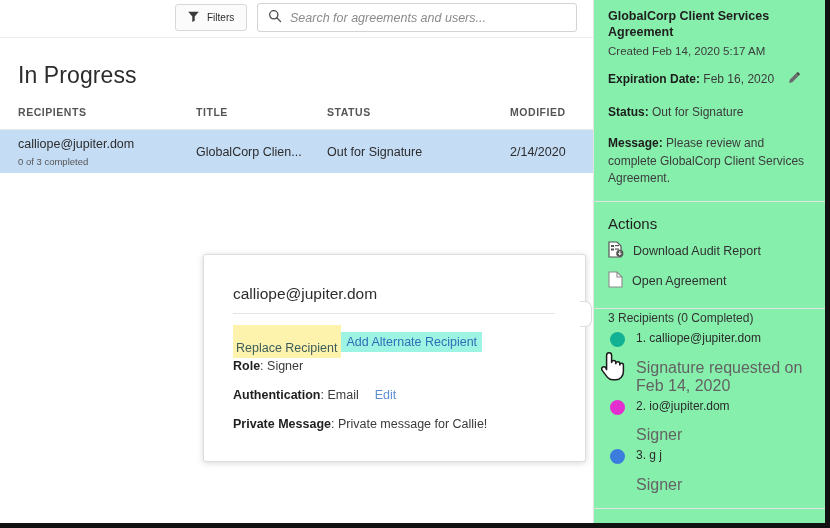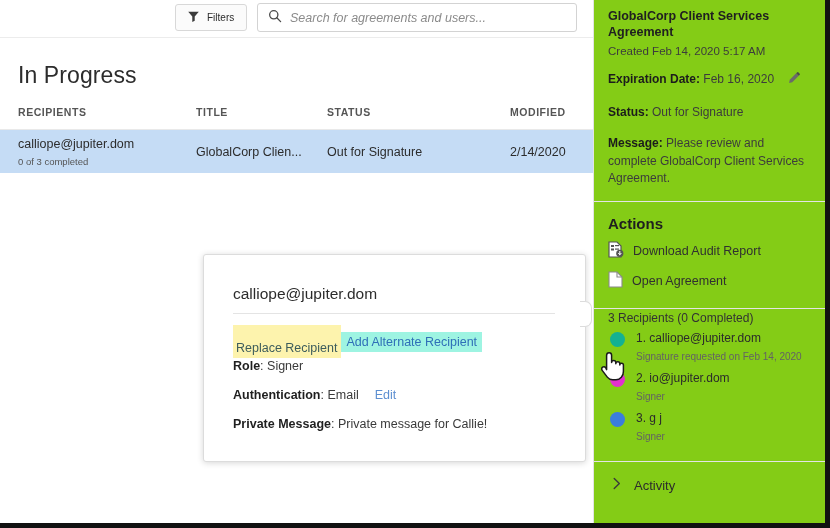--- a/index.html
+++ b/index.html
@@ -229,21 +229,21 @@
     cursor: pointer;
   }
 
   
   #rail {
     position: absolute;
     left: 593px;
     top: 0;
     width: 232px;
     height: 528px;
-    background: #84cc16;
+    background: #86efac;
     border-left: 1px solid #e3e3e3;
     box-sizing: border-box;
     z-index: 30;
     overflow: hidden;
   }
   .rail-sec { position: relative; padding: 0 14px; }
   .rail-divider {
     height: 1px;
     background: #e4e4e4;
     margin: 0;
@@ -265,21 +265,21 @@
     color: #333;
     margin-top: 14px;
     line-height: 1.45;
   }
   .kv b { font-weight: 700; color: #1c1c1c; }
   .kv .val { color: #3c3c3c; }
   .pencil { display: inline-block; vertical-align: -2px; margin-left: 10px; cursor: pointer; }
 
   .sec-head {
     font-size: 15px;
-    font-weight: 700;
+    font-weight: 400;
     color: #1f1f1f;
     padding-top: 13px;
     padding-bottom: 2px;
   }
   .action-item {
     display: flex;
     align-items: center;
     gap: 9px;
     height: 26px;
     margin-top: 4px;
@@ -302,21 +302,21 @@
   }
   .recip .dot {
     position: absolute;
     left: 2px;
     top: 1px;
     width: 15px;
     height: 15px;
     border-radius: 50%;
   }
   .recip .nm { font-size: 12px; color: #2b2b2b; line-height: 1.2; }
-  .recip .st { font-size: 10px; color: #636363; margin-top: 5px; }
+  .recip .st { font-size: 16px; color: #636363; margin-top: 13px; }
 
   .activity-row {
     display: flex;
     align-items: center;
     gap: 12px;
     padding: 14px 14px 0 18px;
     cursor: pointer;
   }
   .activity-row .txt { font-size: 13px; color: #2c2c2c; }
 

